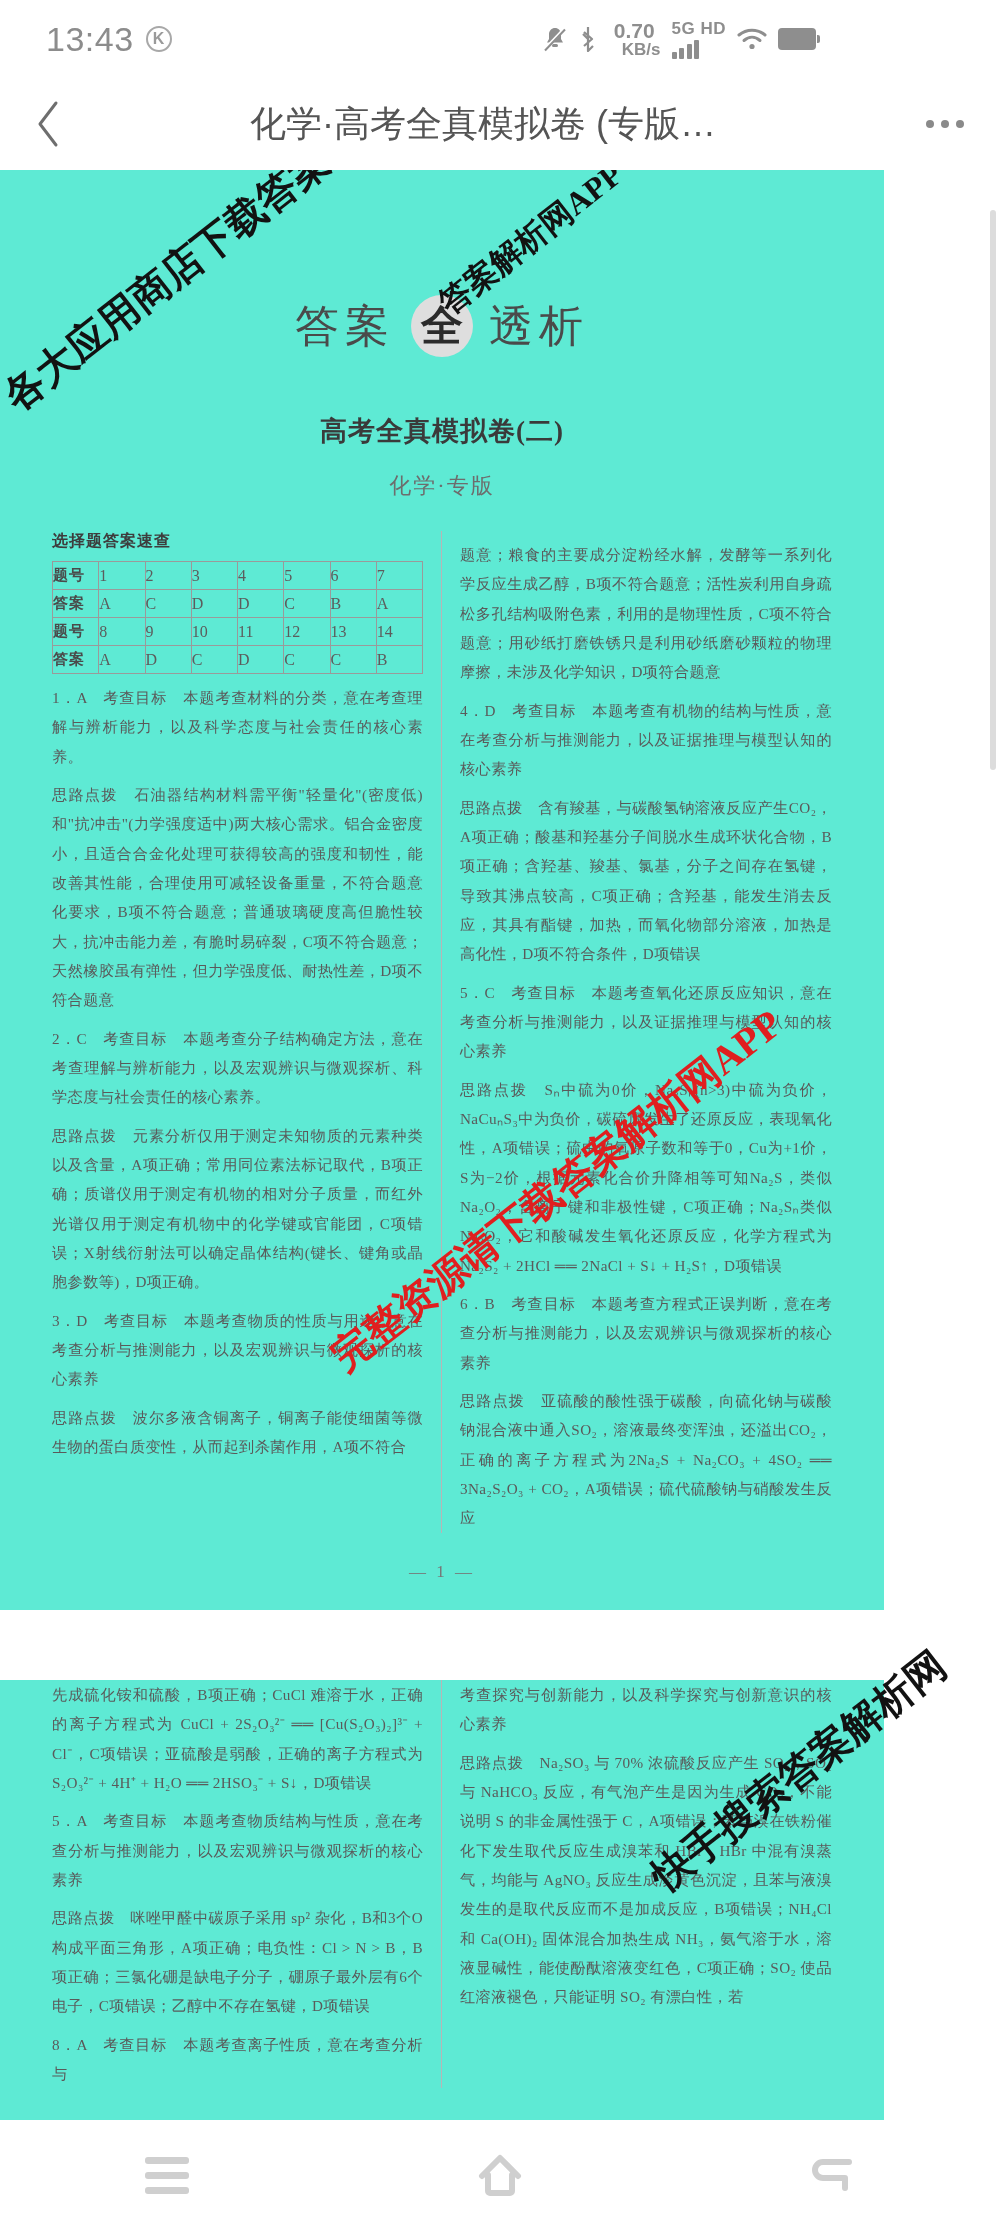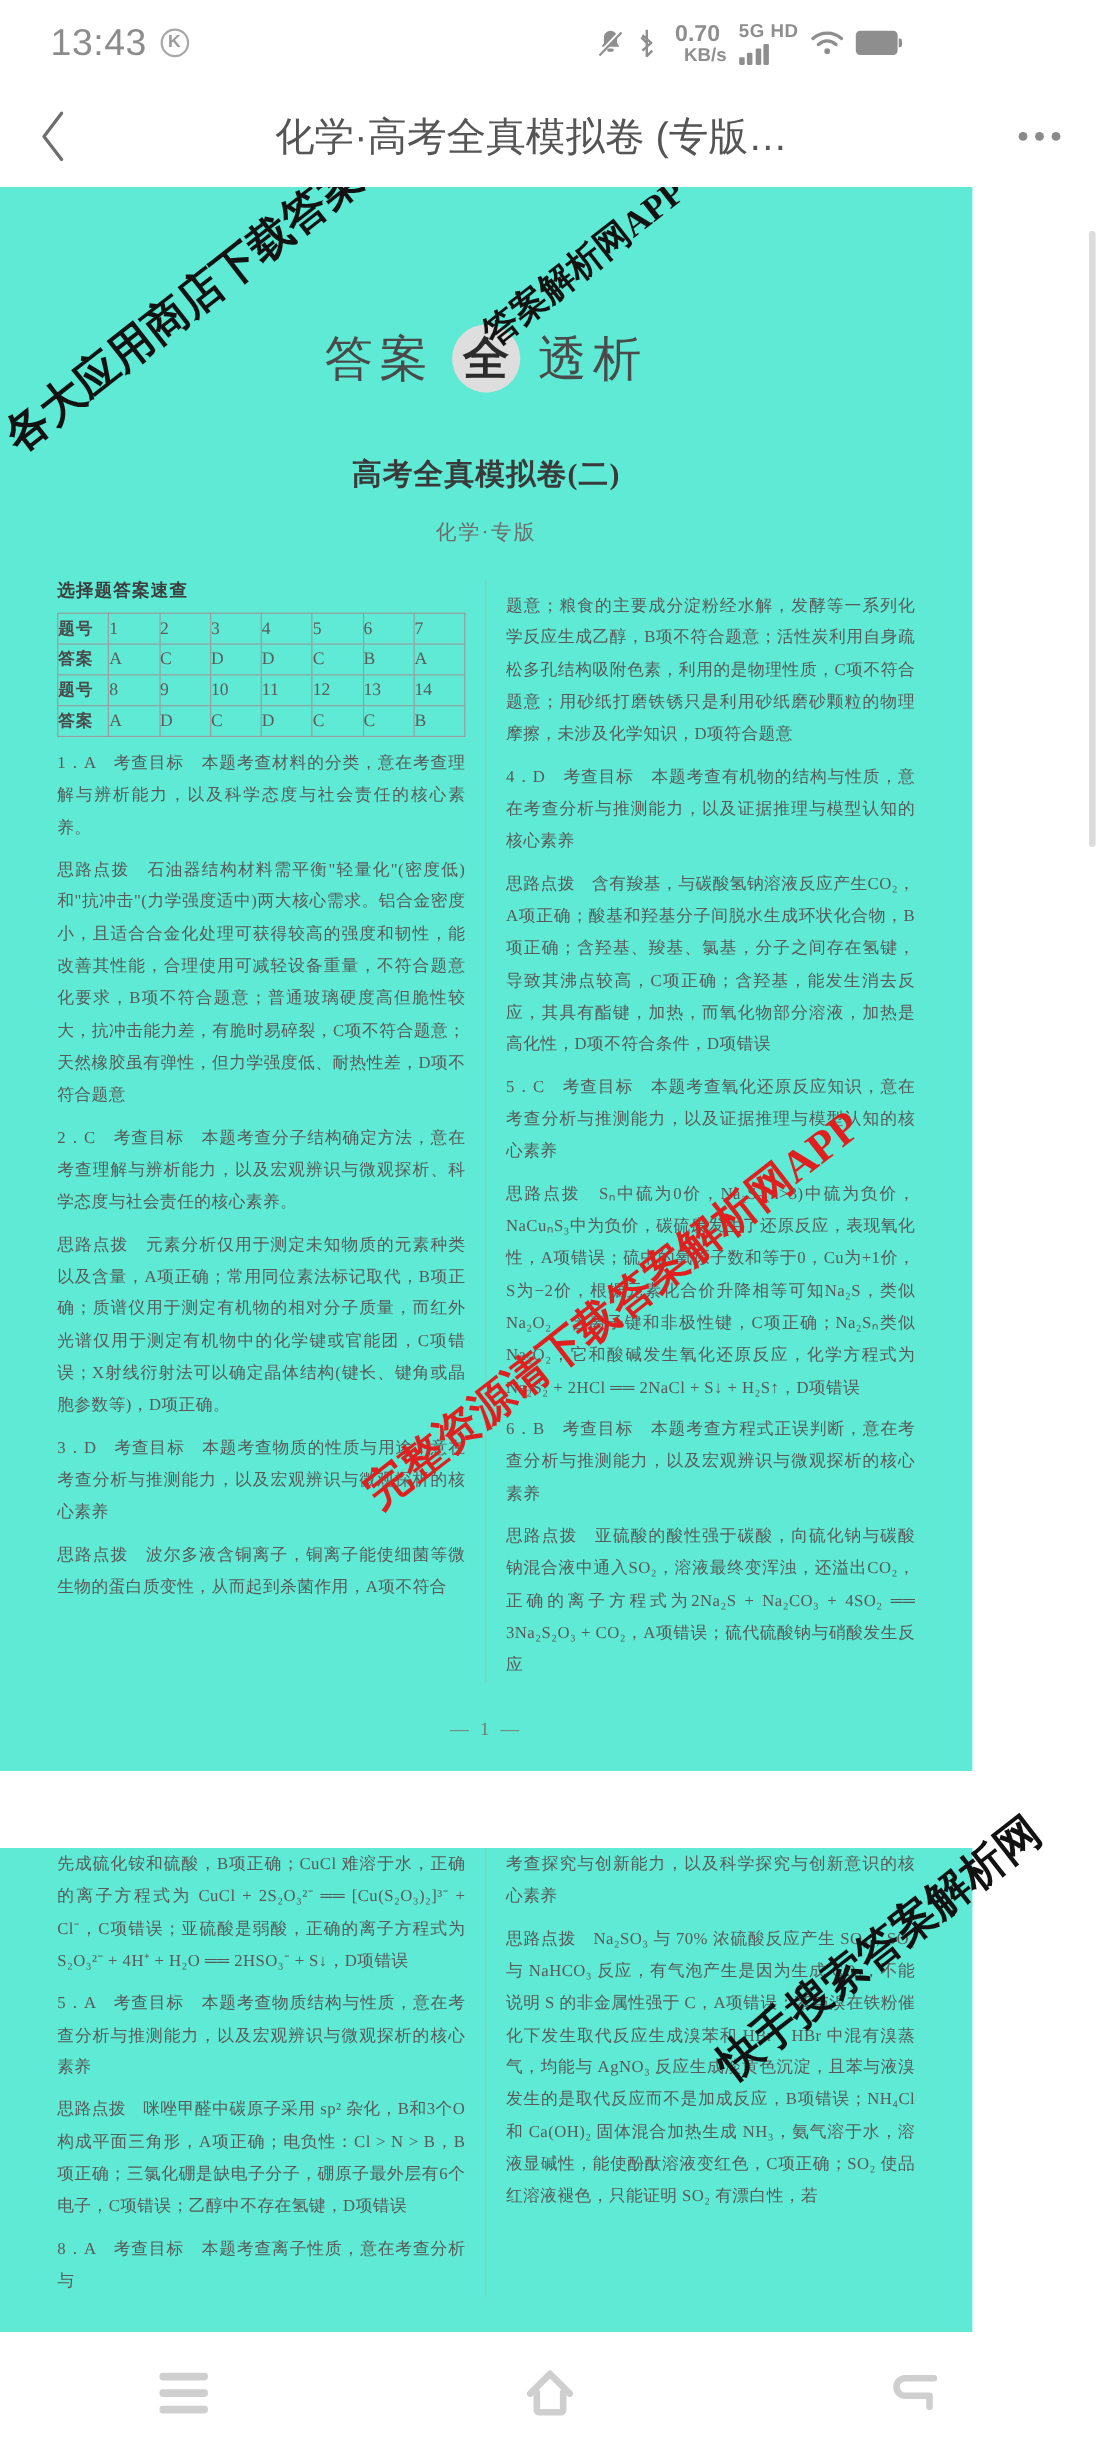--- a/index.html
+++ b/index.html
@@ -78,21 +78,21 @@
   .al-circle {
     width: 62px; height: 62px; border-radius: 50%; background: #dedede;
     display:flex; align-items:center; justify-content:center;
     font-size: 42px; color: #2b2b2b; font-family: "Liberation Serif", serif; font-weight: 700;
   }
   .doc-paper-title {
     margin-top: 56px; font-size: 27px; color: #3a3a3a;
     font-family: "Liberation Serif", serif; font-weight: 700; letter-spacing: 1px;
   }
   .doc-subject {
-    margin-top: 22px; font-size: 19px; color: #6d6d6d;
+    margin-top: 22px; font-size: 22px; color: #6d6d6d;
     font-family: Liberation Serif, serif; letter-spacing: 2px;
   }
 
   
   .columns {
     position: relative; margin-top: 30px; padding: 0 34px;
     display: flex; gap: 0;
   }
   .col { width: 50%; padding: 0 18px; }
   .col-left { border-right: 1px solid #b6b6b6; }

